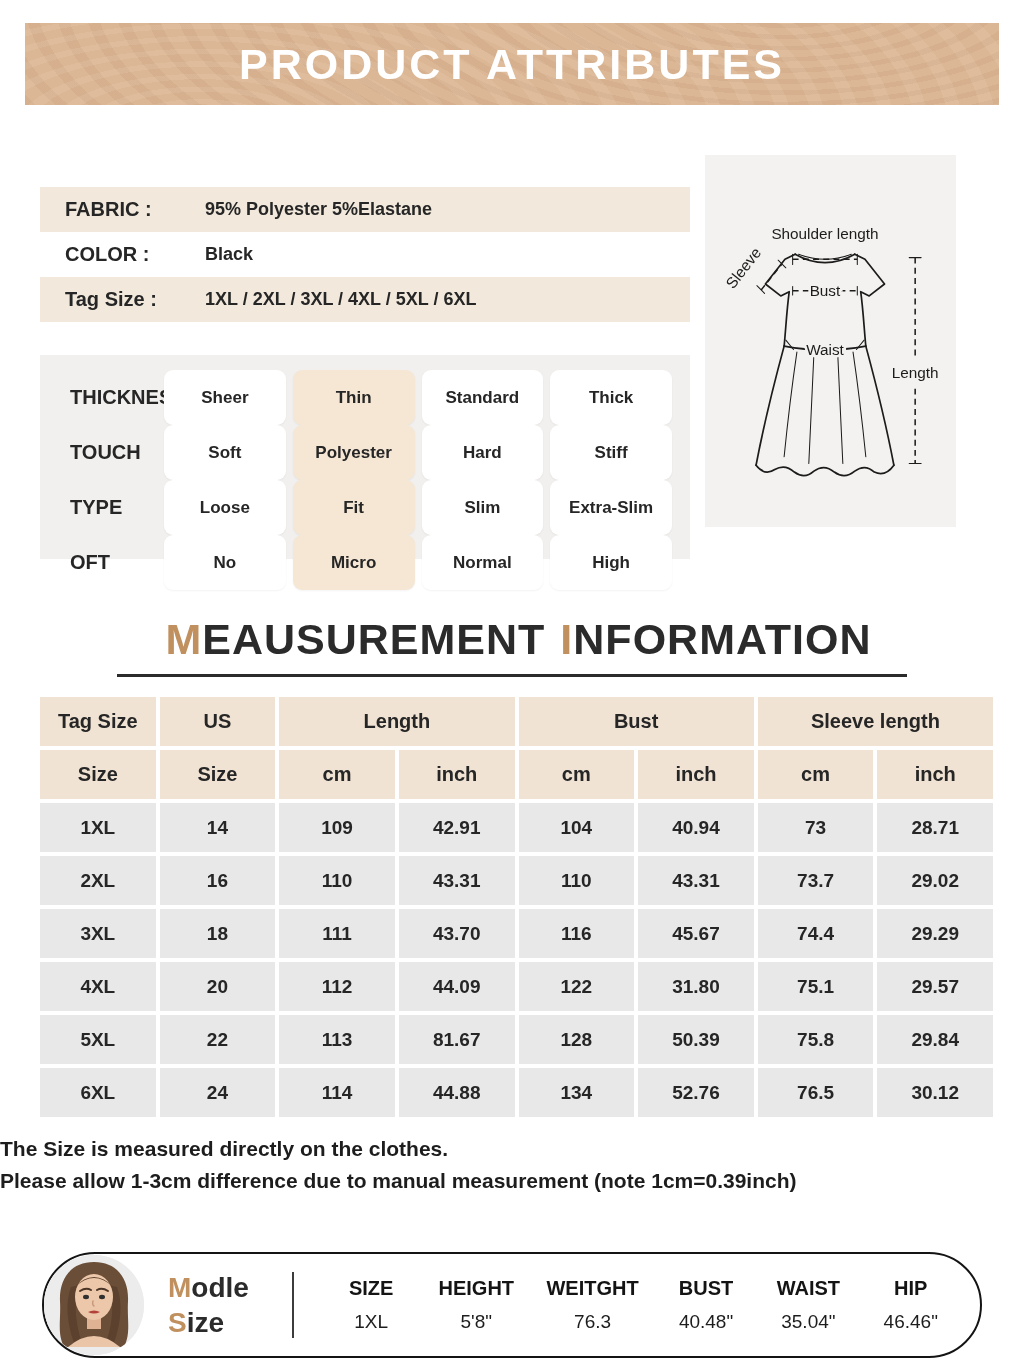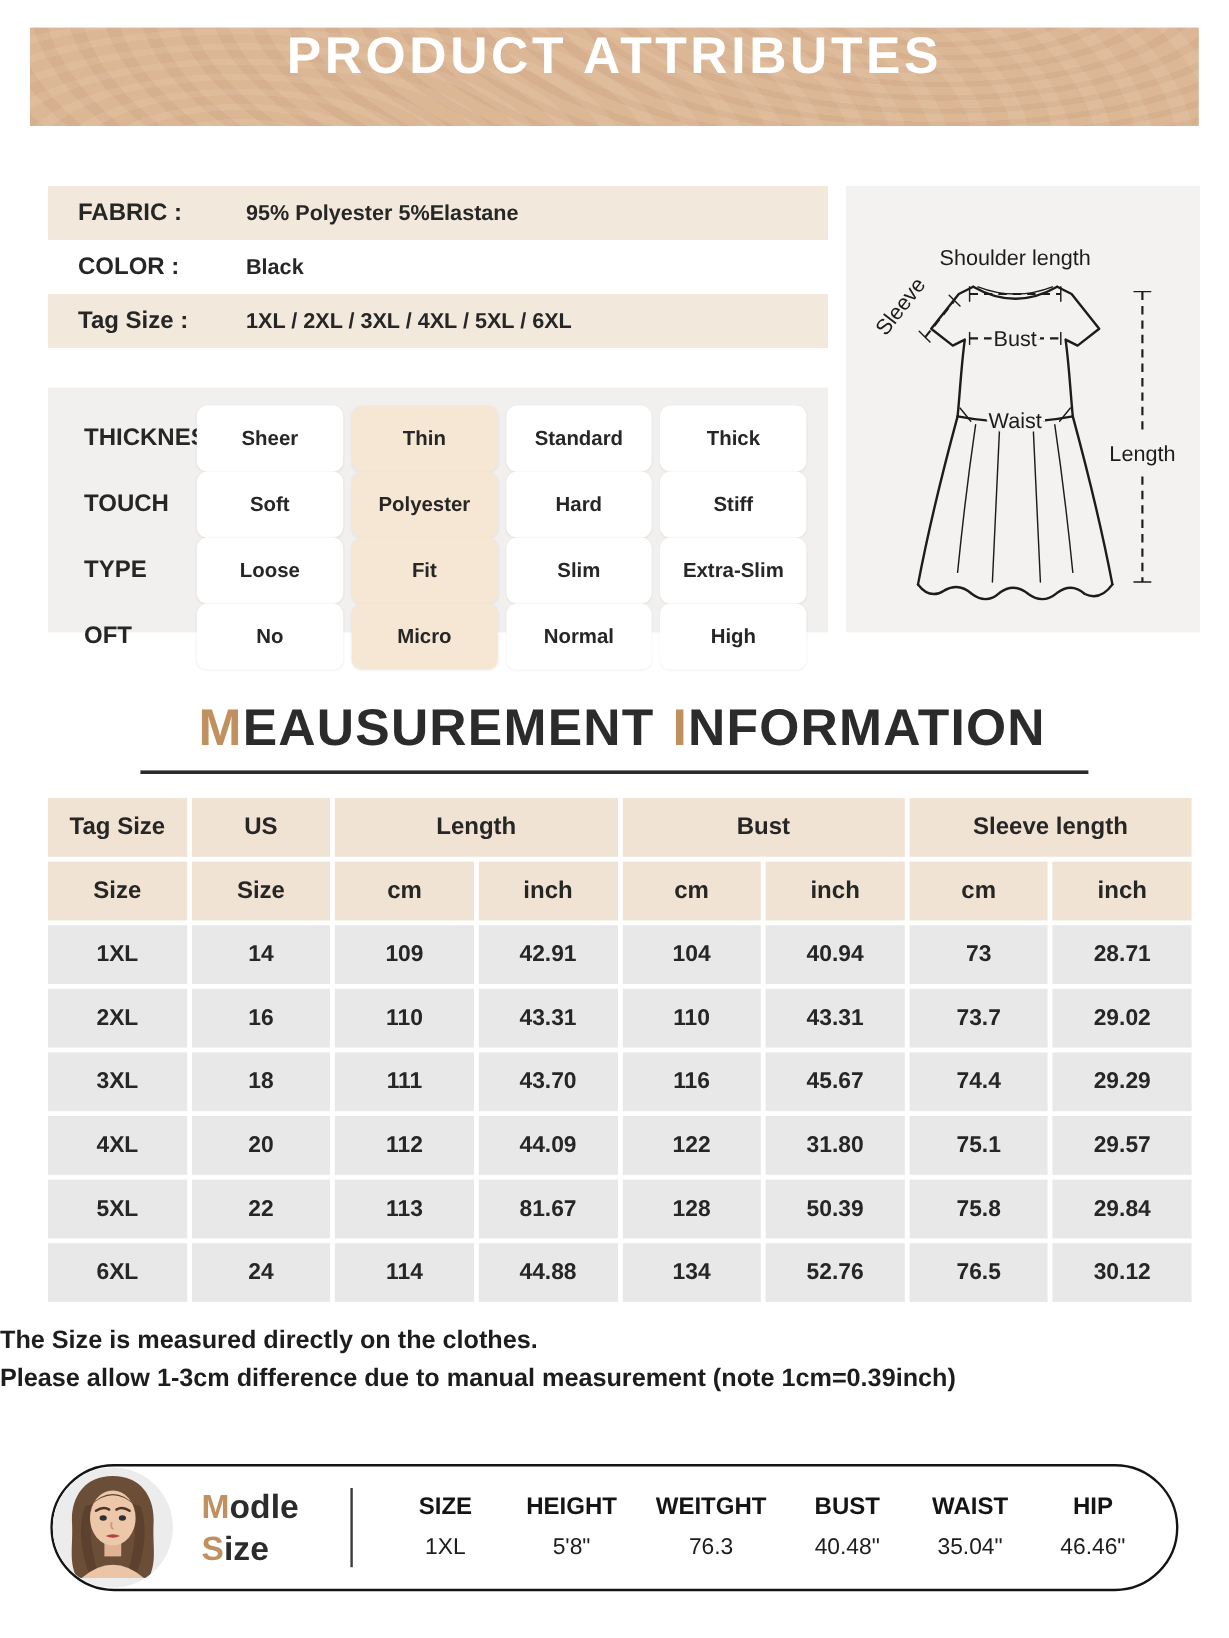--- a/index.html
+++ b/index.html
@@ -4,42 +4,42 @@
 <style>
   * { margin:0; padding:0; box-sizing:border-box; }
   html,body { width:1024px; height:1365px; background:#ffffff;
     font-family:"Liberation Sans", sans-serif; color:#262626; overflow:hidden; }
 
   
   .header-band { margin:23px 25px 0; height:82px; background-color:#dcb795;
     background-image:
       repeating-radial-gradient(ellipse 620px 230px at 18% 130%, rgba(255,255,255,0.07) 0 14px, rgba(0,0,0,0) 14px 34px),
       repeating-radial-gradient(ellipse 700px 260px at 78% -40%, rgba(164,118,82,0.10) 0 12px, rgba(0,0,0,0) 12px 30px);
-    display:flex; align-items:flex-start; justify-content:center; }
+    display:flex; align-items:center; justify-content:center; }
   .header-title { color:#ffffff; font-size:43px; font-weight:800; letter-spacing:3px; }
 
   
   .content { display:flex; gap:15px; margin:50px 24px 0 40px; }
-  .left-col { width:650px; }
+  .left-col { width:650px;margin-top:32px; }
   .info-row { height:45px; display:flex; align-items:center; }
   .info-row.beige { background:#f2e9dc; }
   .info-label { width:165px; padding-left:25px; font-size:20px; font-weight:700; }
   .info-value { font-size:18px; font-weight:700; }
 
   .attr-panel { margin-top:33px; height:204px; background:#f1f0ee;
     padding:15px 18px 15px 0; display:flex; flex-direction:column; justify-content:space-between; }
   .attr-row { display:flex; align-items:center; }
   .attr-label { width:124px; padding-left:30px; font-size:20px; font-weight:700; }
   .attr-pills { flex:1; display:flex; gap:7px; }
   .pill { flex:1; height:55px; background:#ffffff; border-radius:9px;
     display:flex; align-items:center; justify-content:center;
     font-size:17px; font-weight:700; box-shadow:0 1px 2px rgba(0,0,0,0.05); cursor:default; }
   .pill.selected { background:#f6e7d5; }
 
-  .diagram-panel { width:295px; height:372px; background:#f3f2f0; }
+  .diagram-panel { width:251px; height:372px; background:#f3f2f0; }
   .diagram-panel svg { display:block; width:100%; height:100%; }
   .sketch { stroke:#1c1c1c; fill:none; stroke-width:2; stroke-linecap:round; stroke-linejoin:round; }
   .sketch-thin { stroke:#1c1c1c; fill:none; stroke-width:1.2; stroke-linecap:round; }
   .dash { stroke:#1c1c1c; fill:none; stroke-width:1.8; stroke-dasharray:7 5; }
   .diagram-text { font-family:"Liberation Sans",sans-serif; font-size:18px; fill:#1c1c1c;
     paint-order:stroke; stroke:#f3f2f0; stroke-width:6; }
 
   
   .title-wrap { text-align:center; margin-top:56px; }
   .m-title { font-size:43px; font-weight:800; letter-spacing:1px; color:#2b2b2b;padding-left:13px; }

